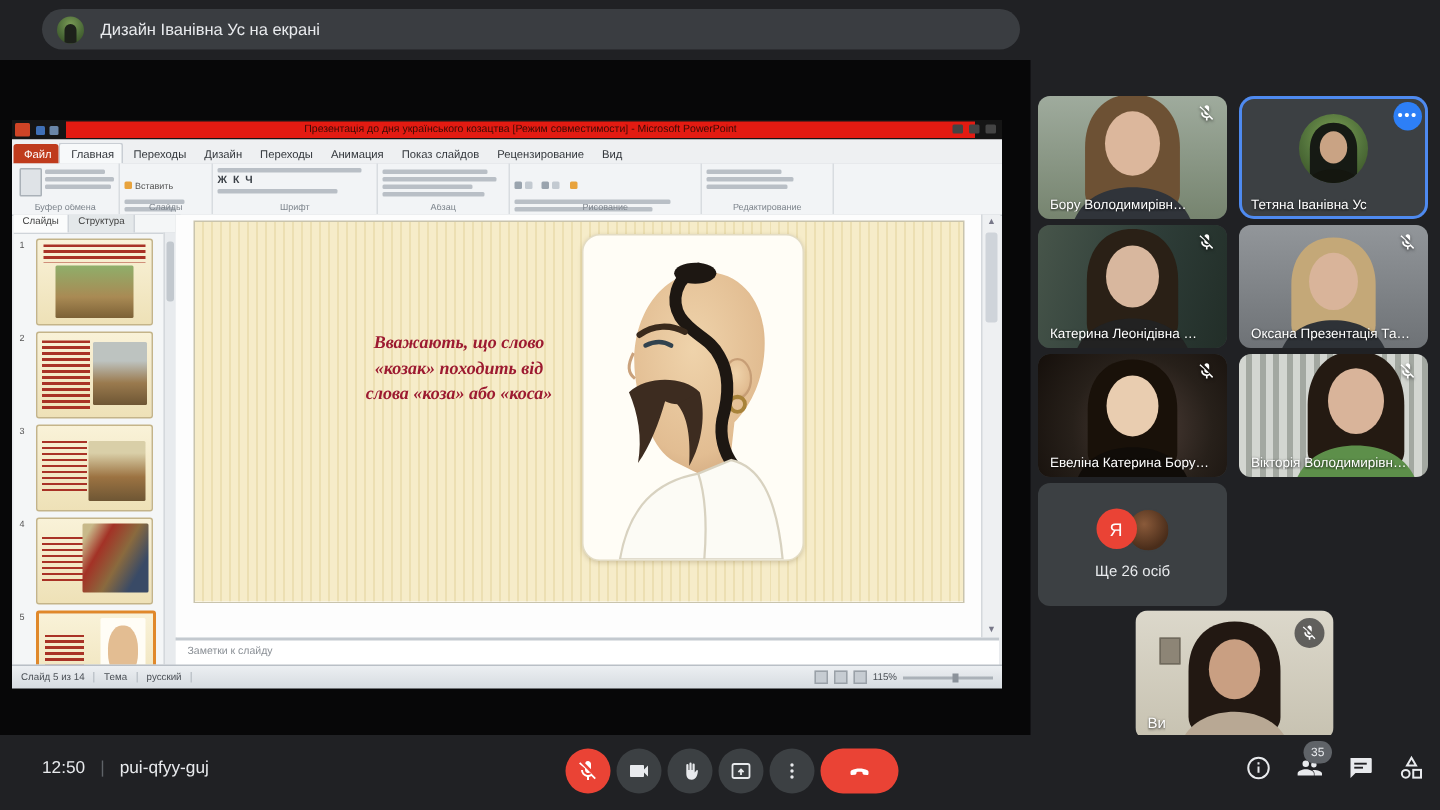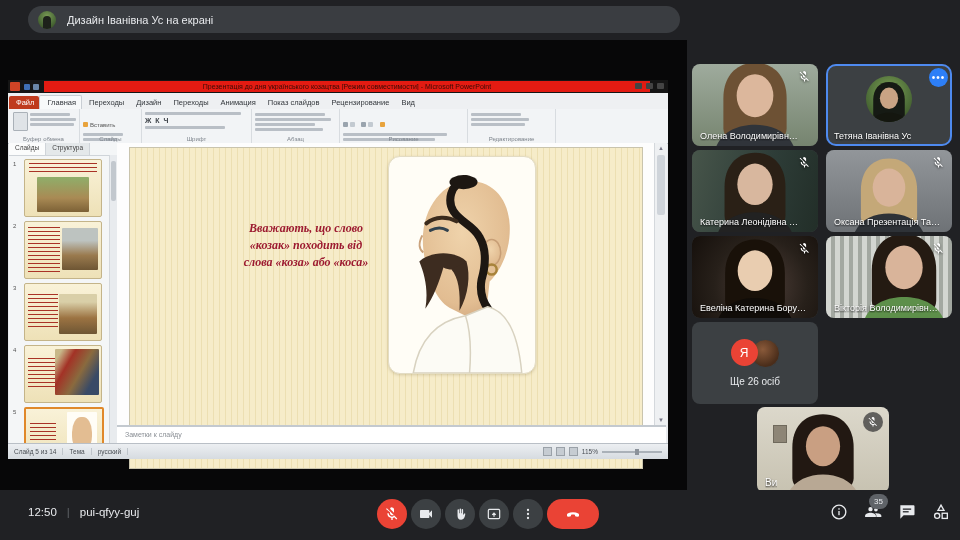--- a/index.html
+++ b/index.html
@@ -49,21 +49,21 @@
       border:1px solid #c4b489;border-radius:2px;overflow:hidden;}
   .th.sel{border:2px solid #e0882a;}
   .tnum{position:absolute;left:4px;font-size:6px;color:#555;}
   .txt{background:repeating-linear-gradient(#a93226 0px,#a93226 1.5px,transparent 1.5px,transparent 4px);position:absolute;}
   .timg{position:absolute;border-radius:1px;}
   
   .edit{position:absolute;left:109px;top:63px;width:537px;height:282px;background:#fdfdfd;}
   .vscroll{position:absolute;left:646px;top:63px;width:12px;height:282px;background:#eef0f2;border-left:1px solid #d4d8dc;}
   .vscroll .arr{position:absolute;left:2px;width:8px;height:8px;font-size:6px;color:#778;text-align:center;line-height:8px;}
   .vscroll .thumbbar{position:absolute;left:2px;top:12px;width:8px;height:60px;background:#cfd4da;border-radius:2px;}
-  .slide{position:absolute;left:13px;top:5px;width:512px;height:320px;
+  .slide{position:absolute;left:13px;top:5px;width:512px;height:253px;
       background:repeating-linear-gradient(90deg,#f6ecc9 0px,#f6ecc9 5px,#ecdfb2 5px,#ecdfb2 6px);
       box-shadow:0 0 0 1px #c9c4ad;}
   .slide-text{position:absolute;left:96px;top:72px;width:160px;text-align:center;
       font-family:"Liberation Serif",serif;font-style:italic;font-weight:bold;font-size:12px;line-height:1.4;
       color:#9c1a30;white-space:pre-line;}
   .card{position:absolute;left:258px;top:8px;width:146px;height:216px;background:#fffdf6;border:1px solid #e3dcc4;
       border-radius:12px;overflow:hidden;box-shadow:0 1px 3px rgba(120,100,60,.25);}
   
   .notes{position:absolute;left:109px;top:345px;width:549px;height:18px;background:#fff;border-top:2px solid #c3c9cf;}
   .notes span{font-size:7px;color:#8a8f95;position:absolute;left:8px;top:4px;}
@@ -330,21 +330,21 @@
 
   <div class="grid">
     <div class="tile">
     <div class="photo p-olena">
       <svg class="sil" viewBox="0 0 100 70" preserveAspectRatio="xMidYMax meet">
         <path class="hair" d="M50 3 C34 3 25 15 25 31 L25 55 C25 62 32 67 40 69 L60 69 C68 67 75 62 75 55 L75 31 C75 15 66 3 50 3 Z"></path>
         <ellipse class="skin" cx="50" cy="29" rx="14.5" ry="17"></ellipse>
         <path class="shirt" d="M19 70 C24 57 37 52 50 52 C63 52 76 57 81 70 Z"></path>
       </svg>
     </div>
-    <span class="tname">Олена Володимирівн…</span>
+    <span class="tname">Бору Володимирівн…</span>
     <span class="mic">
       <svg viewBox="0 0 24 24" fill="currentColor">
             <path d="M15 11V5a3 3 0 0 0-5.9-.7L15 10.2zM9 9.4V11a3 3 0 0 0 4.8 2.4l1.4 1.4A5 5 0 0 1 7 11H5a7 7 0 0 0 6 6.9V21h2v-3.1c.9-.1 1.7-.4 2.4-.9l3.2 3.2 1.3-1.3L4.3 3.3 3 4.6z"></path>
           </svg>
     </span>
 
   </div>
       <div class="tile active avatar">
     <div class="photo p-tetyana">
       <svg class="sil" viewBox="0 0 100 70" preserveAspectRatio="xMidYMax meet">

